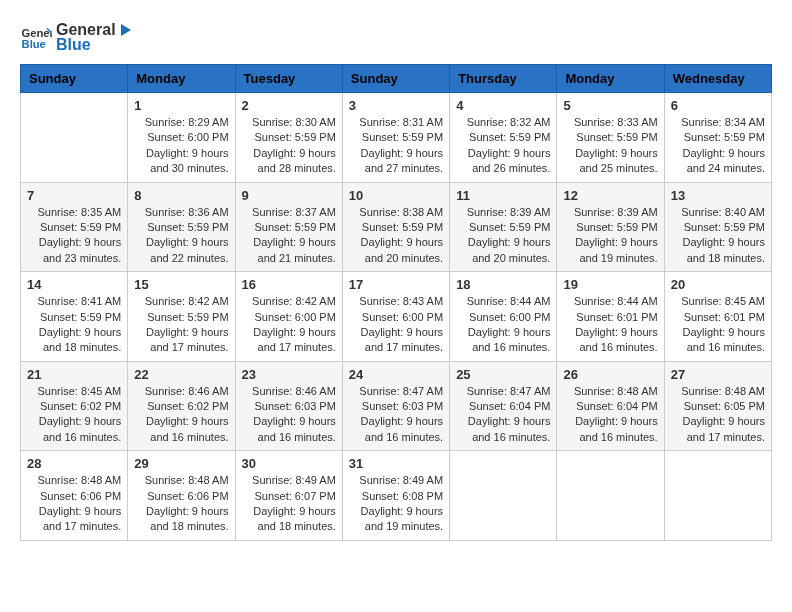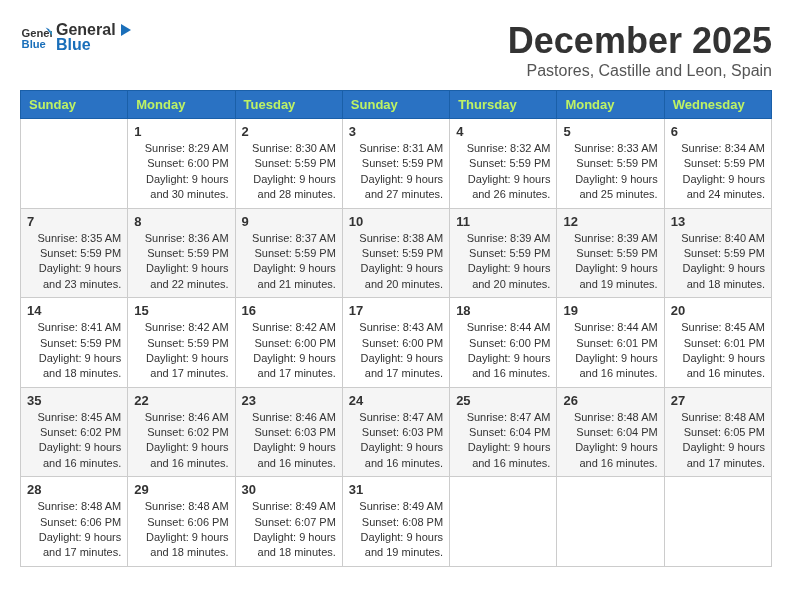--- a/index.html
+++ b/index.html
@@ -37,21 +37,21 @@
       font-size: 16px;
       color: #555;
     }
     .calendar-table {
       width: 100%;
       border-collapse: collapse;
       border: 1px solid #ccc;
     }
     .calendar-table th {
       background-color: #2a72c3;
-      color: #bef264;
+      color: #000000;
       font-size: 13px;
       padding: 6px 8px;
       text-align: left;
       border: 1px solid #1a5fa8;
     }
     .calendar-table td {
       border: 1px solid #ccc;
       vertical-align: top;
       padding: 5px 6px;
       width: calc(100% / 7);
@@ -94,24 +94,20 @@
       <div>
         <div style="display:flex; align-items:center; gap:0;">
           <span style="font-size:16px;font-weight:bold;color:#333;">General</span>
           <svg width="20" height="20" viewBox="0 0 20 20">
             <polygon points="5,4 15,10 5,16" fill="#1a6fba"></polygon>
           </svg>
         </div>
         <span style="font-size:16px;font-weight:bold;color:#1a6fba;display:block;margin-top:-4px;">Blue</span>
       </div>
     </div>
-    <div class="title-section">
-      <div class="main-title">December 2025</div>
-      <div class="subtitle">Pastores, Castille and Leon, Spain</div>
-    </div>
   </div>
 
   <table class="calendar-table">
     <thead>
       <tr>
 
       <th>Sunday</th>
           <th>Monday</th>
           <th>Tuesday</th>
           <th>Sunday</th>
@@ -203,21 +199,21 @@
             <span class="day-number">19</span>
             <div class="day-info">Sunrise: 8:44 AM<br>Sunset: 6:01 PM<br>Daylight: 9 hours and 16 minutes.</div>
           </td>
           <td>
             <span class="day-number">20</span>
             <div class="day-info">Sunrise: 8:45 AM<br>Sunset: 6:01 PM<br>Daylight: 9 hours and 16 minutes.</div>
           </td>
         </tr>
         <tr class="row-shaded">
           <td>
-            <span class="day-number">35</span>
+            <span class="day-number">21</span>
             <div class="day-info">Sunrise: 8:45 AM<br>Sunset: 6:02 PM<br>Daylight: 9 hours and 16 minutes.</div>
           </td>
           <td>
             <span class="day-number">22</span>
             <div class="day-info">Sunrise: 8:46 AM<br>Sunset: 6:02 PM<br>Daylight: 9 hours and 16 minutes.</div>
           </td>
           <td>
             <span class="day-number">23</span>
             <div class="day-info">Sunrise: 8:46 AM<br>Sunset: 6:03 PM<br>Daylight: 9 hours and 16 minutes.</div>
           </td>

